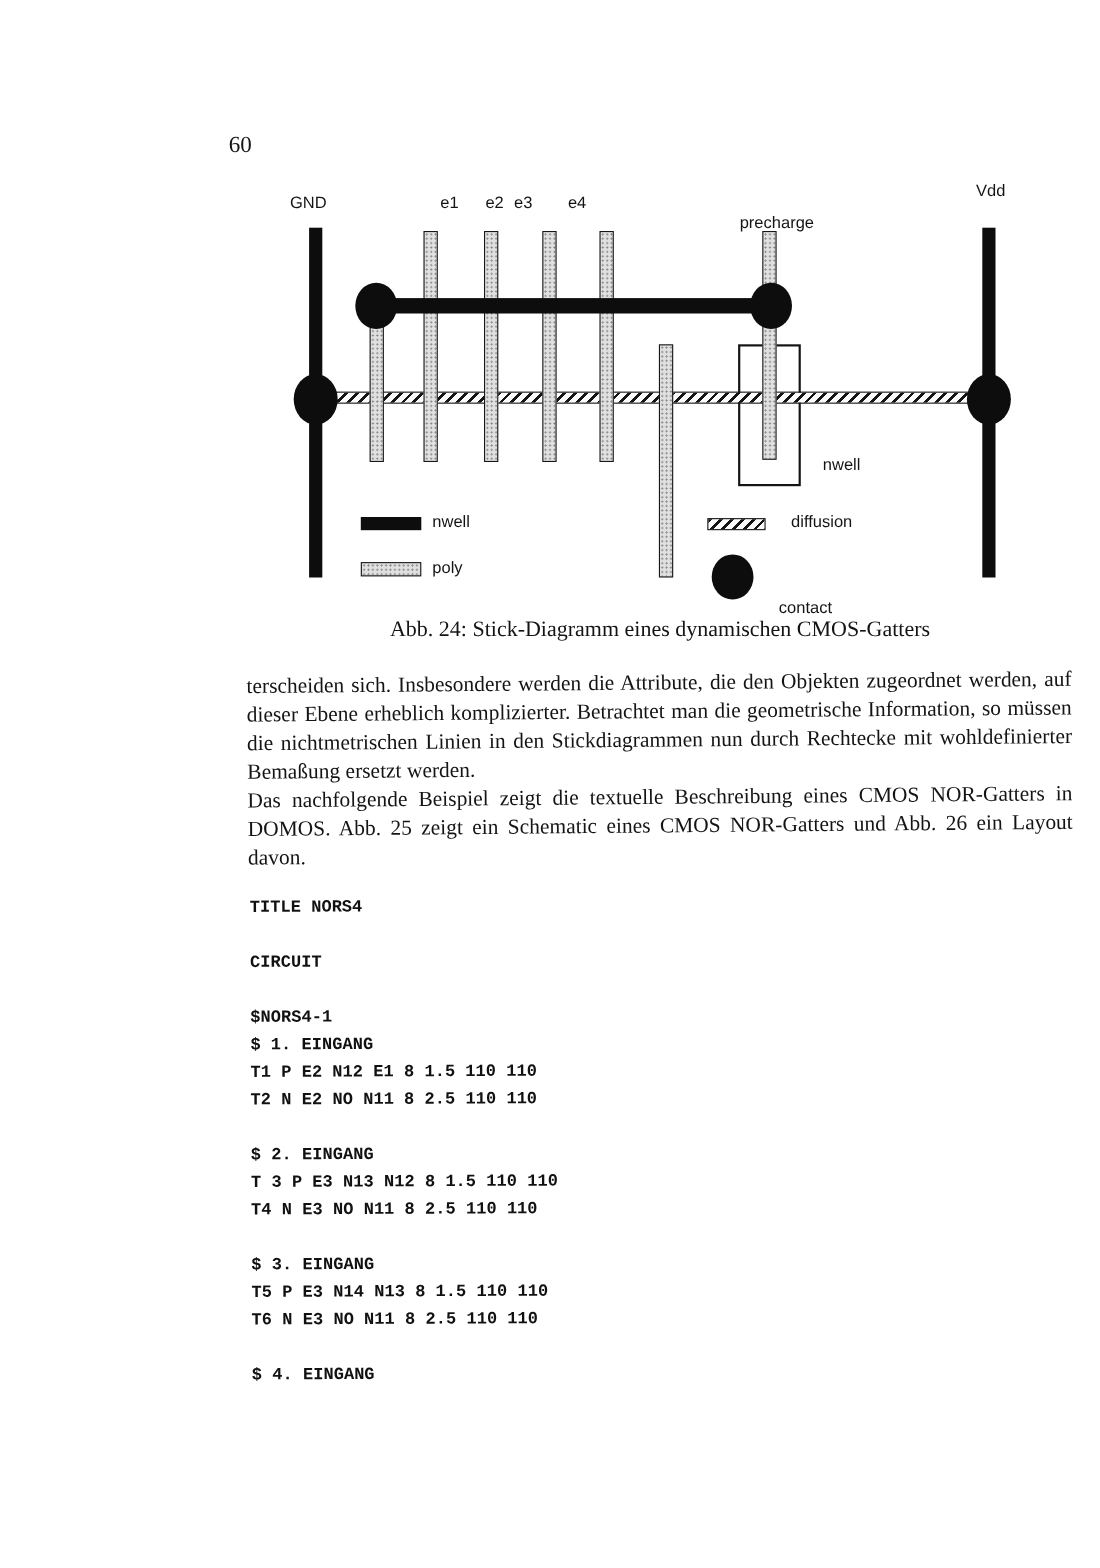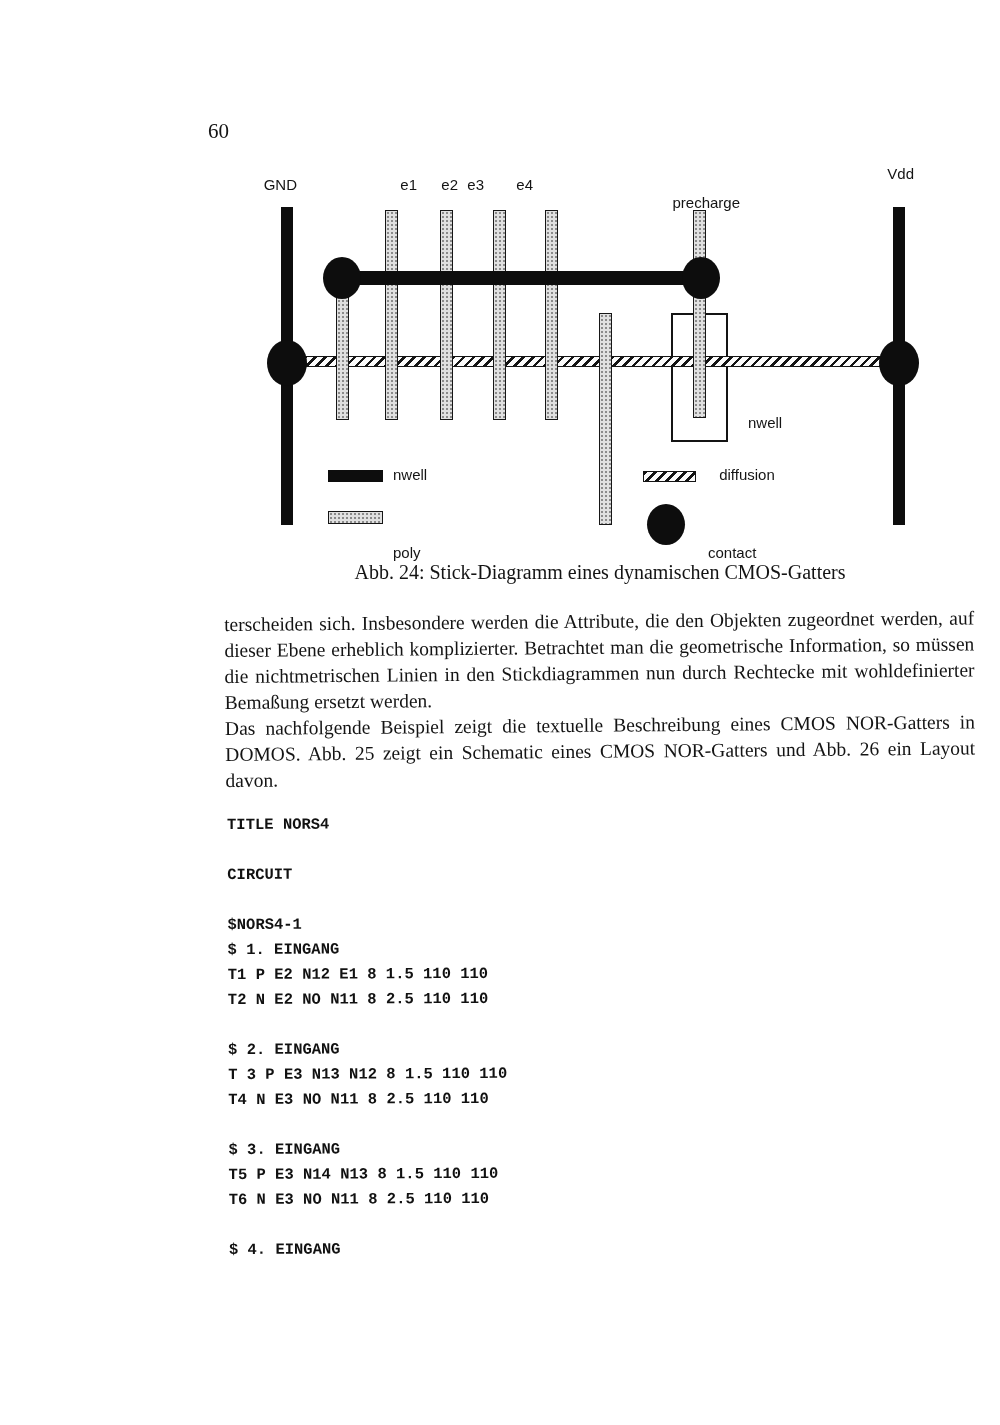--- a/index.html
+++ b/index.html
@@ -89,21 +89,21 @@
     <div class="abs contact" style="left:682px;top:257px;width:38px;height:42px;"></div>
     <div class="abs contact" style="left:267px;top:340px;width:40px;height:46px;"></div>
     <div class="abs contact" style="left:879px;top:340px;width:40px;height:46px;"></div>
 
     <div class="abs siglabel" style="left:748px;top:414px;width:60px;text-align:left;">nwell</div>
 
     <div class="abs metal" style="left:328px;top:470px;width:55px;height:12px;z-index:6;"></div>
     <div class="abs siglabel" style="left:393px;top:466px;width:60px;text-align:left;">nwell</div>
 
     <div class="abs poly-bar" style="left:328px;top:511px;width:55px;height:13px;z-index:6;"></div>
-    <div class="abs siglabel" style="left:393px;top:508px;width:60px;text-align:left;margin-top:36px;">poly</div>
+    <div class="abs siglabel" style="left:393px;top:508px;width:60px;text-align:left;">poly</div>
 
     <div class="abs diff" style="left:643px;top:471px;width:53px;height:11px;z-index:6;"></div>
     <div class="abs siglabel" style="left:707px;top:466px;width:80px;text-align:center;">diffusion</div>
 
     <div class="abs contact" style="left:647px;top:504px;width:38px;height:41px;z-index:6;"></div>
     <div class="abs siglabel" style="left:708px;top:544px;width:80px;text-align:left;">contact</div>
   </div>
 
   <div class="abs caption">Abb. 24: Stick-Diagramm eines dynamischen CMOS-Gatters</div>
 

